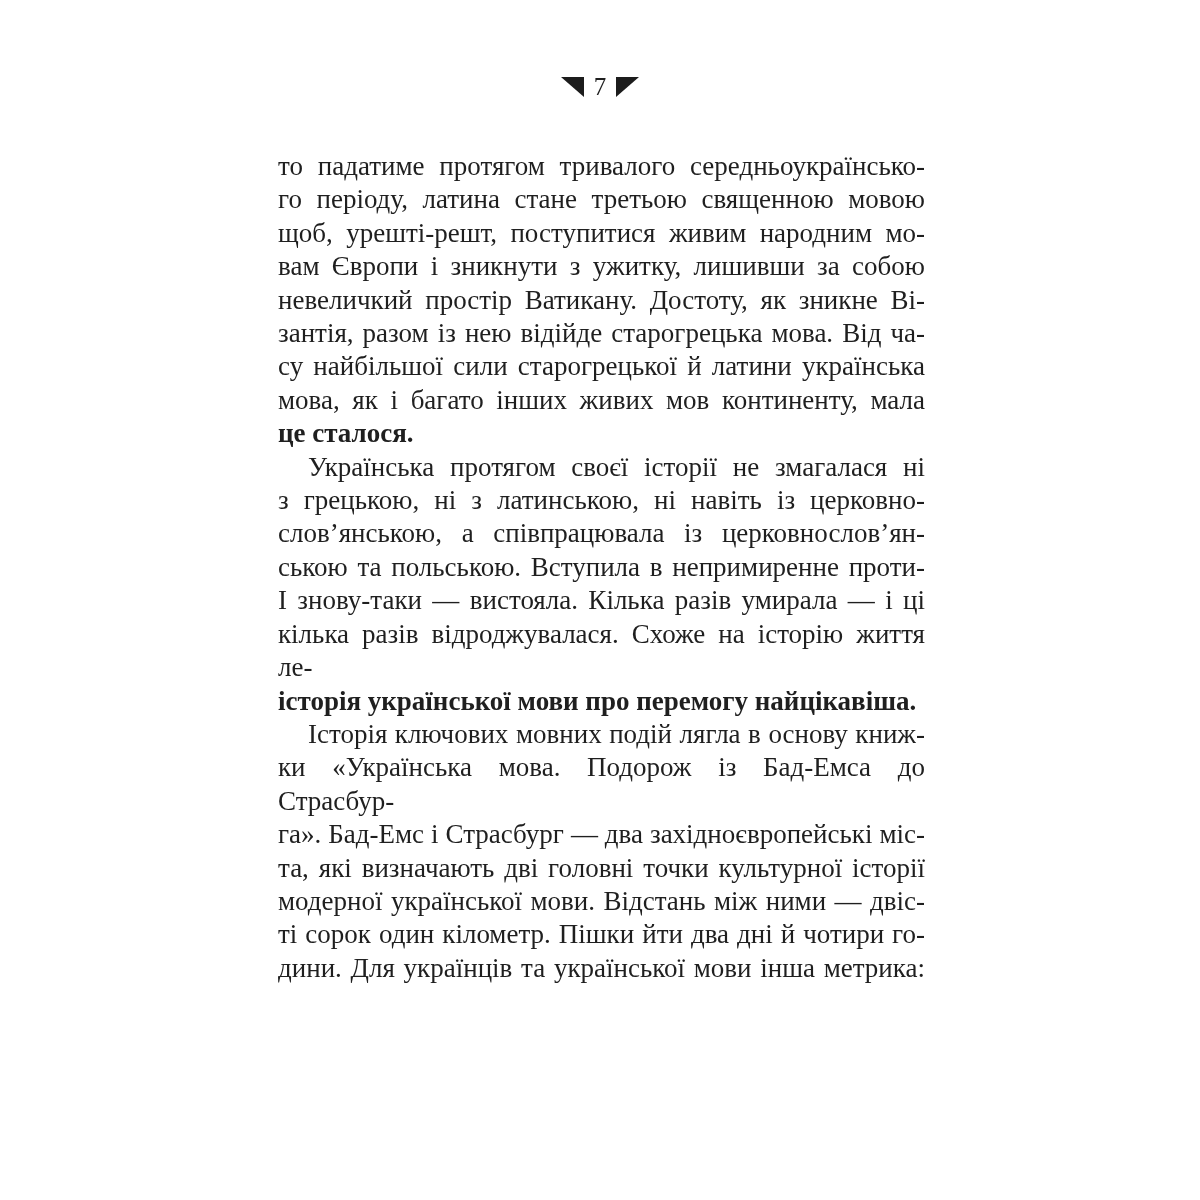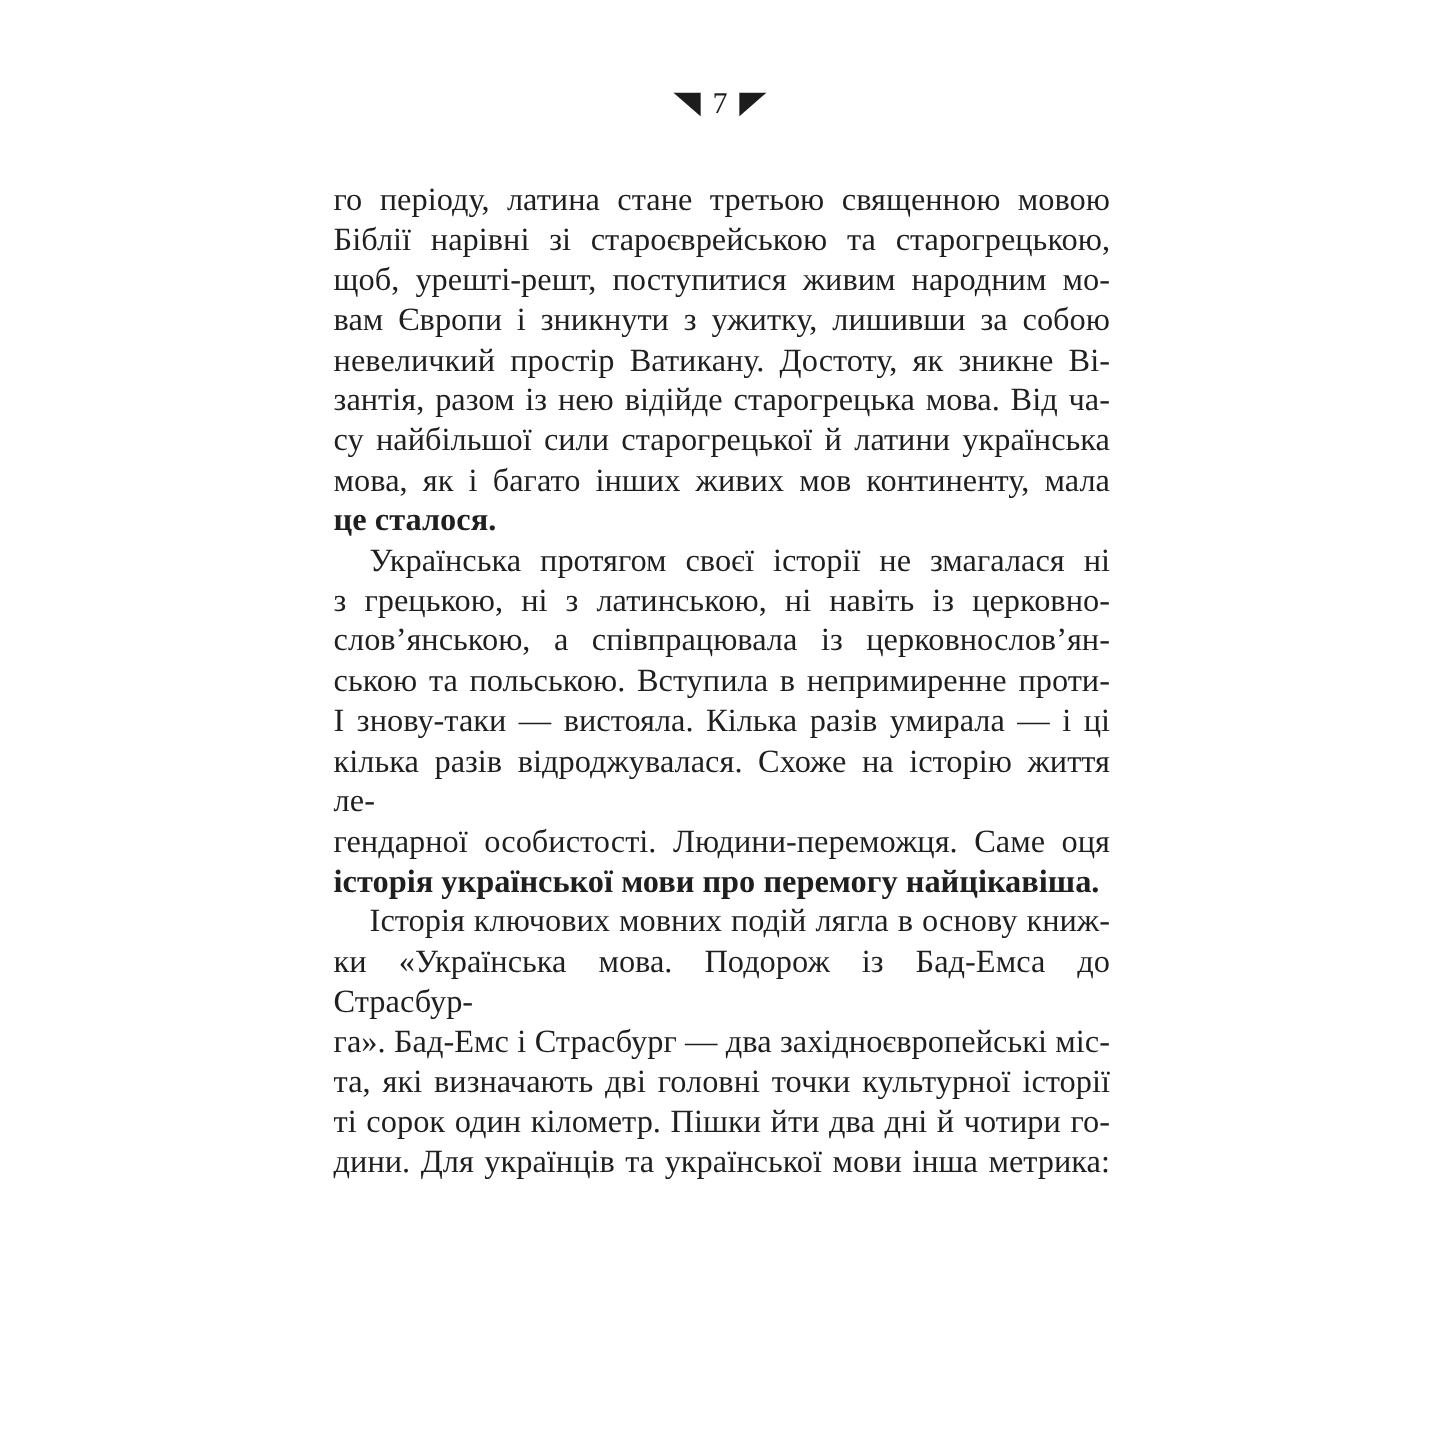--- a/index.html
+++ b/index.html
@@ -81,46 +81,46 @@
     <span class="ornament">
       <svg width="23" height="20" viewBox="0 0 23 20">
           <polygon points="0,0 23,0 0,20"></polygon>
         </svg>
     </span>
   </div>
 
   <div class="text-block">
 
     <div class="paragraph">
+      <div class="line">то падатиме протягом тривалого середньоукраїнсько-</div>
       <div class="line">го періоду, латина стане третьою священною мовою</div>
-      <div class="line">Біблії нарівні зі староєврейською та старогрецькою,</div>
       <div class="line">щоб, урешті-решт, поступитися живим народним мо-</div>
       <div class="line">вам Європи і зникнути з ужитку, лишивши за собою</div>
       <div class="line">невеличкий простір Ватикану. Достоту, як зникне Ві-</div>
       <div class="line">зантія, разом із нею відійде старогрецька мова. Від ча-</div>
       <div class="line">су найбільшої сили старогрецької й латини українська</div>
       <div class="line">мова, як і багато інших живих мов континенту, мала</div>
       <div class="line last">це сталося.</div>
     </div>
 
     <div class="paragraph">
       <div class="line indent">Українська протягом своєї історії не змагалася ні</div>
       <div class="line">з грецькою, ні з латинською, ні навіть із церковно-</div>
       <div class="line">слов’янською, а співпрацювала із церковнослов’ян-</div>
       <div class="line">ською та польською. Вступила в непримиренне проти-</div>
       <div class="line">І знову-таки — вистояла. Кілька разів умирала — і ці</div>
       <div class="line">кілька разів відроджувалася. Схоже на історію життя ле-</div>
-      <div class="line">гендарної особистості. Людини-переможця. Саме оця</div>
       <div class="line last">історія української мови про перемогу найцікавіша.</div>
     </div>
 
     <div class="paragraph">
       <div class="line indent">Історія ключових мовних подій лягла в основу книж-</div>
       <div class="line">ки «Українська мова. Подорож із Бад-Емса до Страсбур-</div>
       <div class="line">га». Бад-Емс і Страсбург — два західноєвропейські міс-</div>
       <div class="line">та, які визначають дві головні точки культурної історії</div>
+      <div class="line">модерної української мови. Відстань між ними — двіс-</div>
       <div class="line">ті сорок один кілометр. Пішки йти два дні й чотири го-</div>
       <div class="line">дини. Для українців та української мови інша метрика:</div>
     </div>
 
   </div>
 
 </div>
 
 </body></html>

